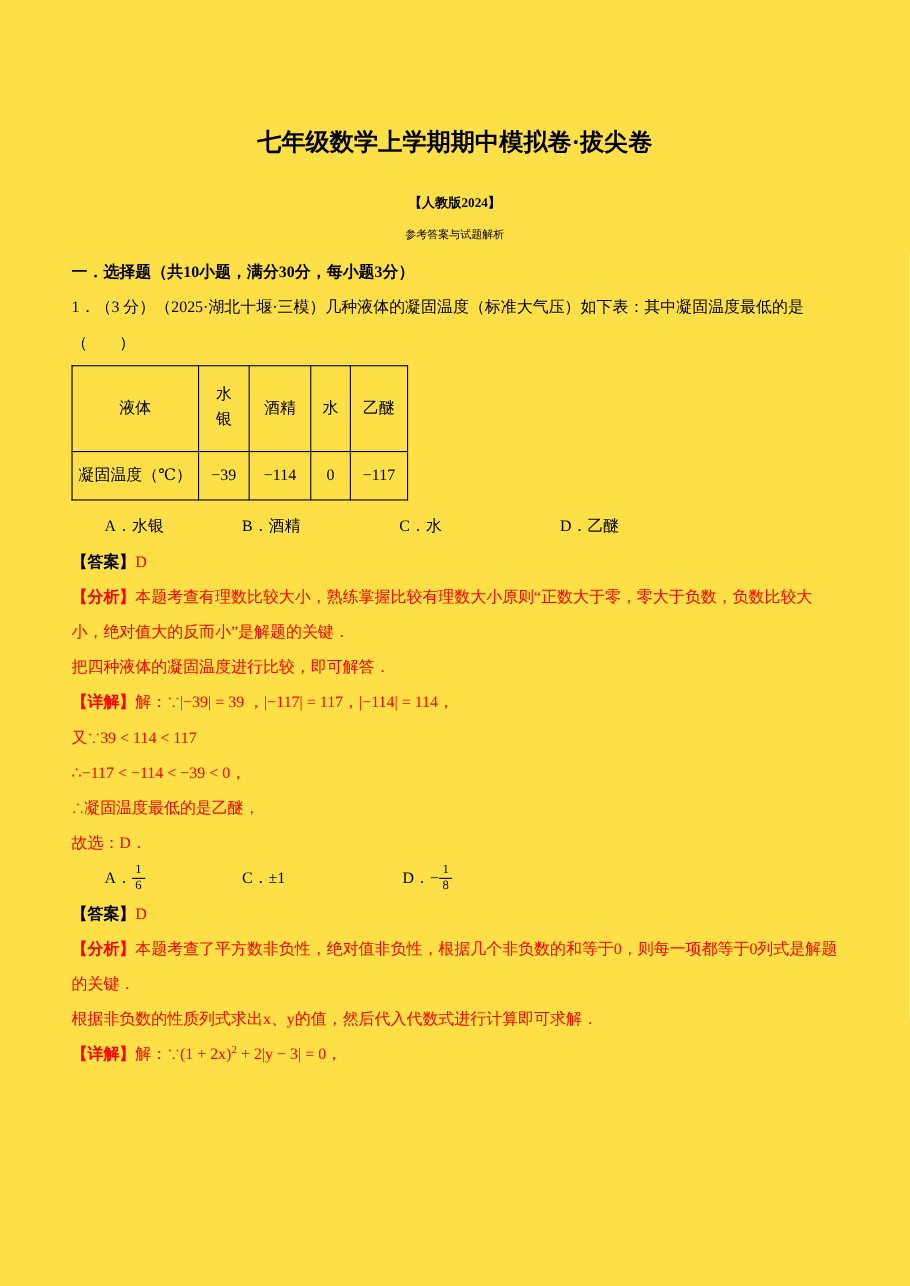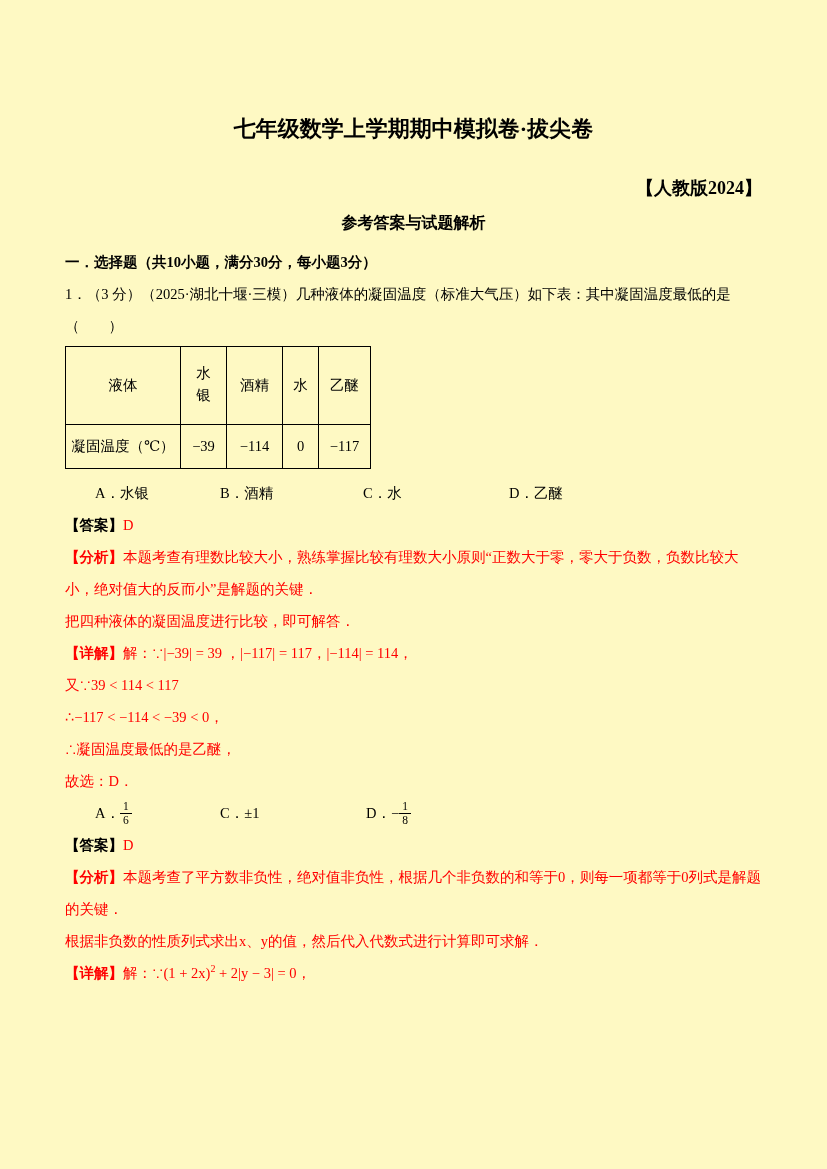--- a/index.html
+++ b/index.html
@@ -4,40 +4,40 @@
 <style>
   * { box-sizing: border-box; }
   html, body { margin: 0; padding: 0; background: #ffffff; }
   .page {
     width: 827px;
     height: 1169px;
     padding: 0 65px;
     font-family: "Liberation Serif", "DejaVu Serif", serif;
     color: #000000;
     overflow: hidden;
-    background: #fef9c3;
+    background: #fde047;
   }
   .title {
     margin: 115px 0 0 0;
     text-align: center;
     font-size: 22px;
     font-weight: bold;
     line-height: 1.3;
   }
   .edition {
     margin-top: 32px;
-    text-align: right;
-    font-size: 18px;
+    text-align: center;
+    font-size: 12px;
     font-weight: bold;
   }
   .subtitle {
     margin-top: 13px;
     text-align: center;
-    font-size: 16px;
-    font-weight: bold;
+    font-size: 10px;
+    font-weight: normal;
   }
   .section-title {
     margin-top: 14px;
     text-align: center;
     font-size: 19px;
     font-weight: bold;
   }
   .content { font-size: 14.5px; line-height: 32px; }
   .part-heading { font-weight: bold; margin-top: 12px; }
   .para { margin: 0; }

